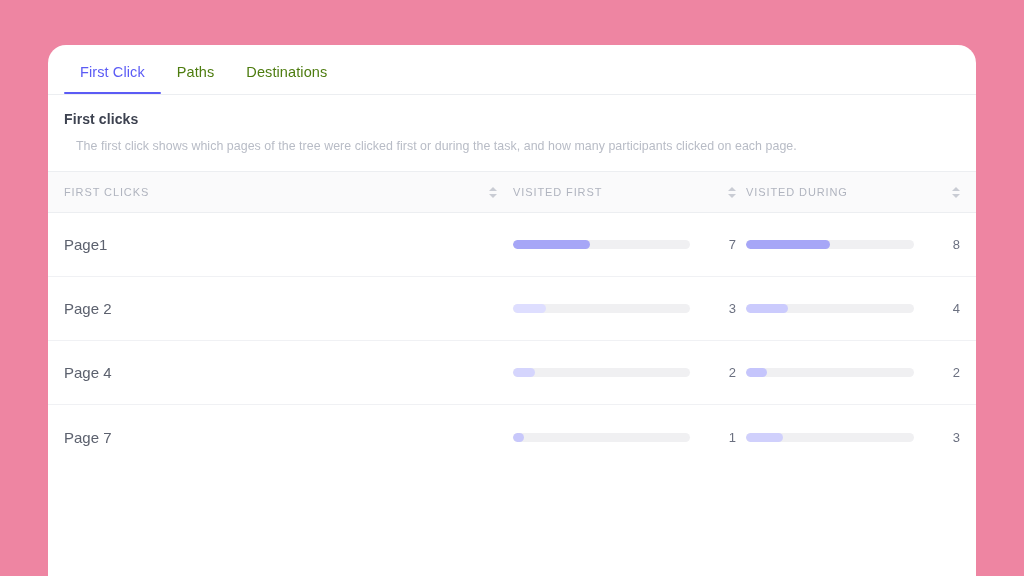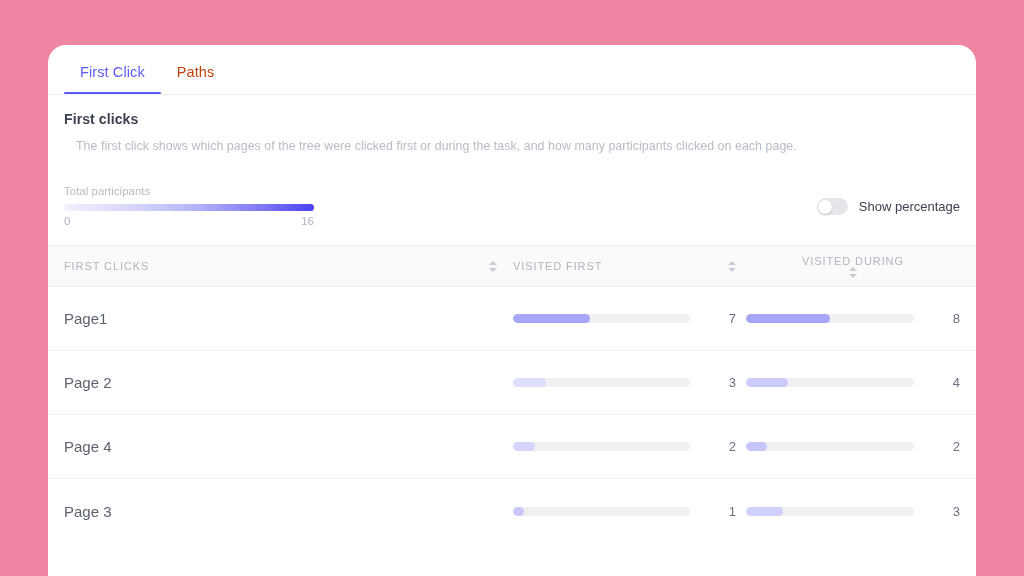--- a/index.html
+++ b/index.html
@@ -32,21 +32,21 @@
     height: 50px;
     border-bottom: 1px solid #eceef1;
     display: flex;
     align-items: flex-end;
     padding: 0 16px;
     box-sizing: border-box;
   }
   .tab {
     position: relative;
     font-size: 14.5px;
-    color: #c2410c;
+    color: #4d7c0f;
     padding: 0 16px 14px 16px;
     cursor: pointer;
     letter-spacing: 0.1px;
     white-space: nowrap;
   }
   .tab.active {
     color: #5b5bf5;
     font-weight: 500;
   }
   .tab.active::after {
@@ -154,21 +154,21 @@
     font-size: 11px;
     letter-spacing: 0.9px;
     color: #b0b4bf;
     display: flex;
     align-items: center;
     justify-content: space-between;
     box-sizing: border-box;
   }
   .th.col-name   { width: 465px; padding: 0 16px 0 16px; }
   .th.col-first  { width: 233px; padding: 0 10px 0 0; }
-  .th.col-during { width: 230px; padding: 0 16px 0 0; flex-direction: column; }
+  .th.col-during { width: 230px; padding: 0 16px 0 0; }
 
   .sort-icon {
     display: inline-flex;
     flex-direction: column;
     align-items: center;
     justify-content: center;
     gap: 3px;
     cursor: pointer;
     flex: none;
   }
@@ -230,43 +230,30 @@
 
 <div class="card">
 
   <div class="tabs">
     <div class="tab active">
       <span>First Click</span>
     </div>
     <div class="tab">
       <span>Paths</span>
     </div>
+    <div class="tab">
+      <span>Destinations</span>
+    </div>
   </div>
 
   <div class="intro">
     <div class="intro-title">First clicks</div>
     <p class="intro-desc">The first click shows which pages of the tree were clicked first or during the task, and how many participants clicked on each page.</p>
   </div>
 
-  <div class="scale-row">
-    <div class="scale">
-      <div class="scale-label">Total participants</div>
-      <div class="scale-bar"></div>
-      <div class="scale-ticks">
-        <span>0</span>
-        <span>16</span>
-      </div>
-    </div>
-    <div class="toggle-wrap">
-      <div class="toggle">
-        <div class="knob"></div>
-      </div>
-      <div class="toggle-label">Show percentage</div>
-    </div>
-  </div>
 
   <div class="table">
 
     <div class="thead">
       <div class="th col-name">
         <span>FIRST CLICKS</span>
         <span class="sort-icon">
           <span class="up"></span>
             <span class="down"></span>
         </span>
@@ -329,21 +316,21 @@
       </div>
       <div class="td-metric col-during">
         <div class="track">
           <div class="fill" style="width: 12.5%; background: rgb(197, 197, 252);"></div>
         </div>
         <div class="metric-value">2</div>
       </div>
     </div>
 
     <div class="trow">
-      <div class="td-name">Page 3</div>
+      <div class="td-name">Page 7</div>
       <div class="td-metric col-first">
         <div class="track">
           <div class="fill" style="width: 6.25%; background: rgb(200, 200, 251);"></div>
         </div>
         <div class="metric-value">1</div>
       </div>
       <div class="td-metric col-during">
         <div class="track">
           <div class="fill" style="width: 21.875%; background: rgb(208, 208, 252);"></div>
         </div>

